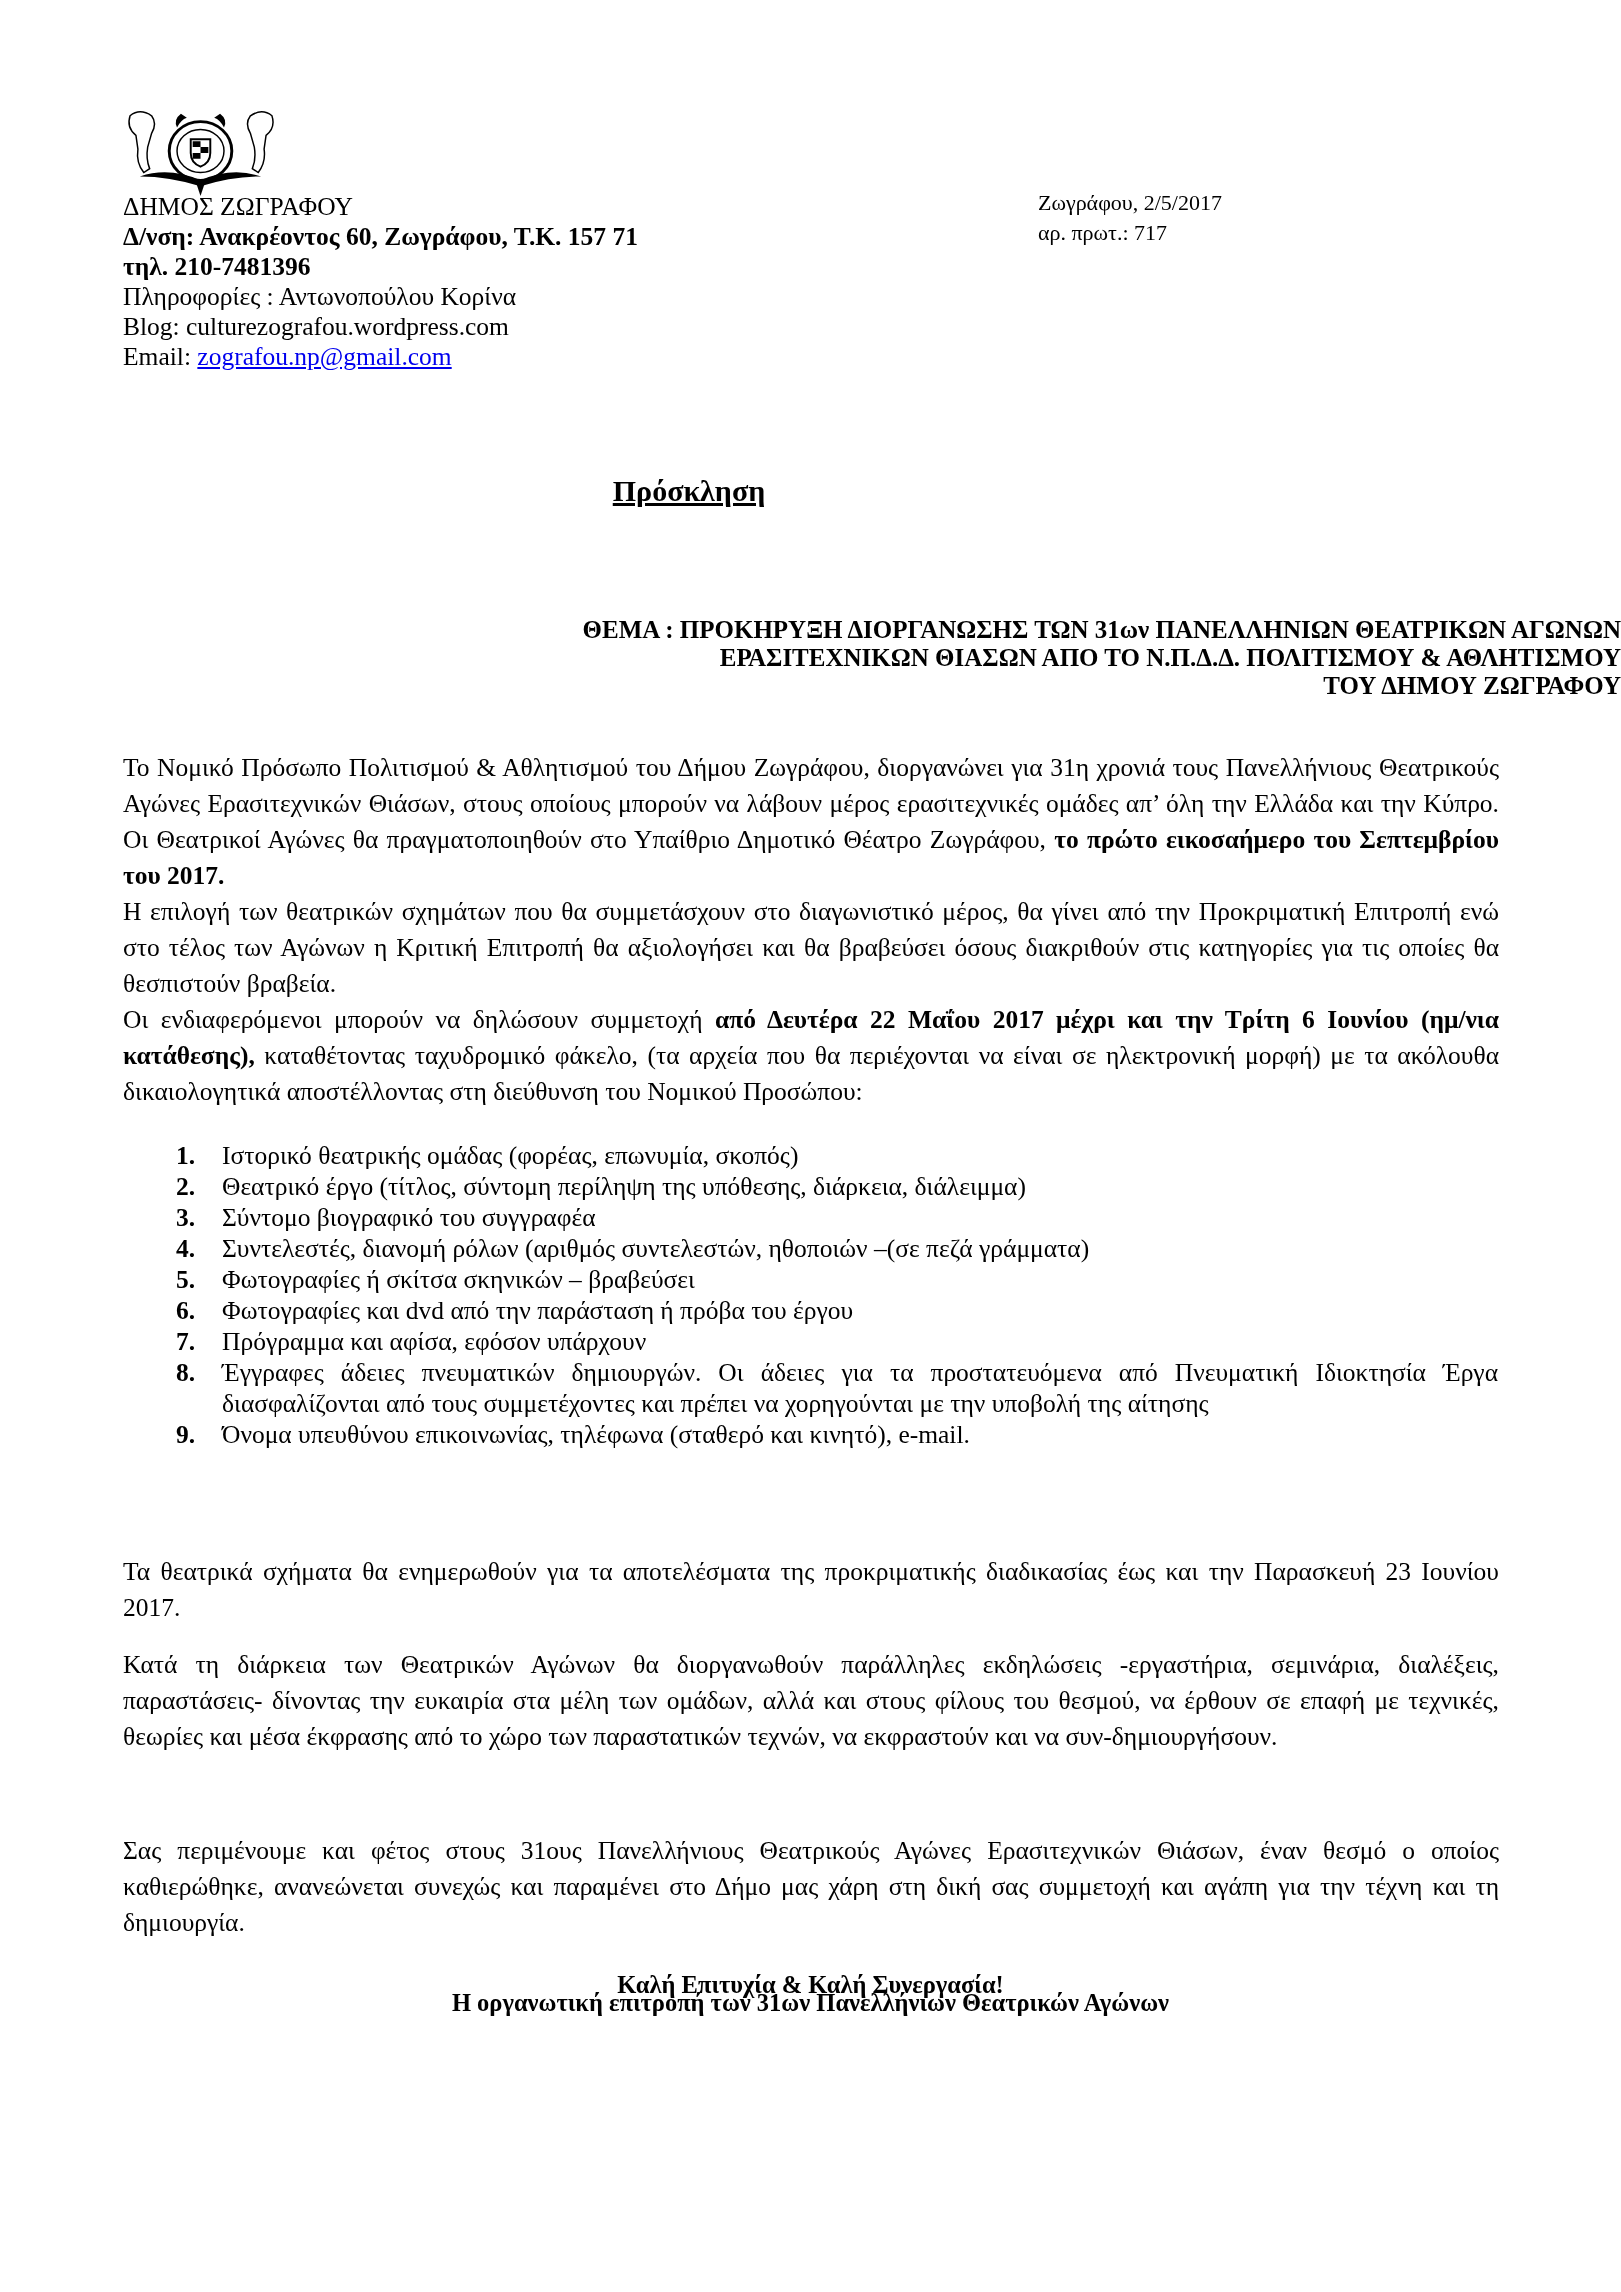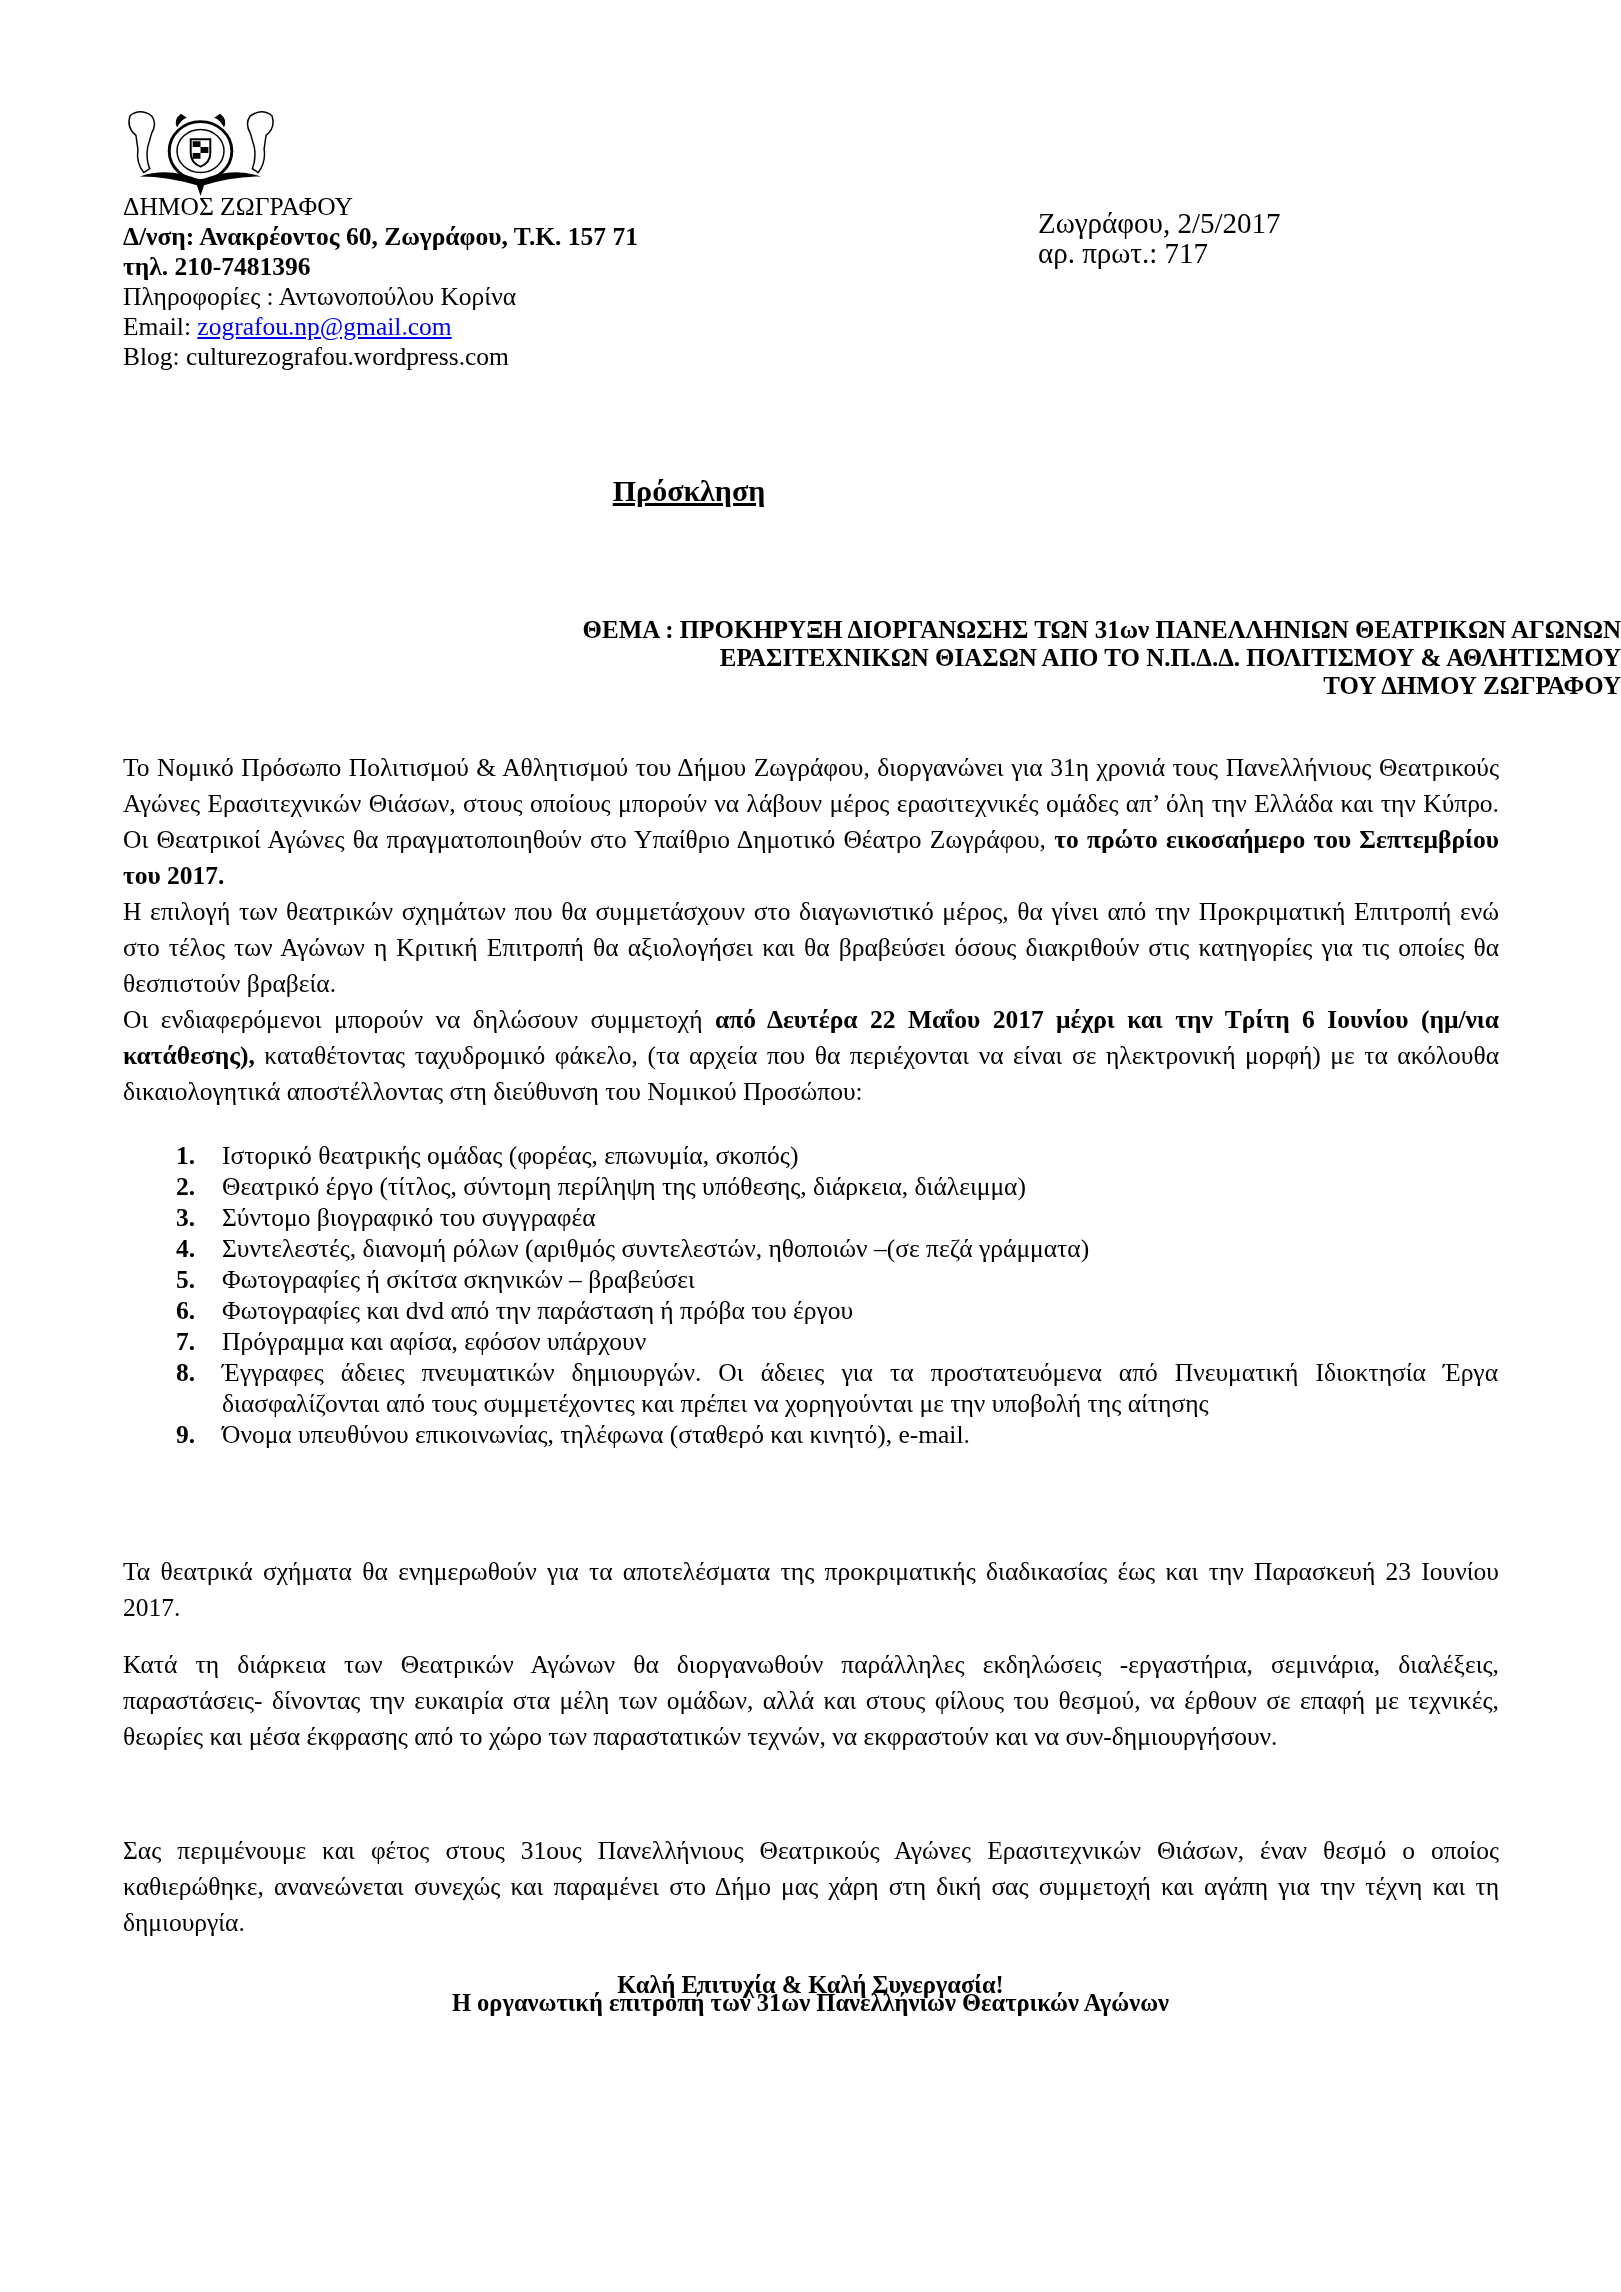--- a/index.html
+++ b/index.html
@@ -6,21 +6,21 @@
     body {
       width: 1621px; height: 2293px; position: relative; overflow: hidden;
       font-family: "Liberation Serif", "DejaVu Serif", serif;
       color: #000000;
     }
     .page { position: absolute; left: 0; top: 0; width: 1621px; height: 2293px; }
     .logo { position: absolute; left: 120px; top: 106px; width: 162px; height: 90px; }
     .sender { position: absolute; left: 123px; top: 192px; font-size: 25.5px; line-height: 30px; }
     .sender .bold { font-weight: bold; }
     .sender a { color: #0000ee; text-decoration: underline; }
-    .meta { position: absolute; left: 1038px; top: 208px; font-size: 29px; line-height: 30px; }
+    .meta { position: absolute; left: 1038px; top: 188px; font-size: 22px; line-height: 30px; }
     .title {
       position: absolute; left: 0; width: 1378px; top: 473px; text-align: center;
       font-size: 30px; font-weight: bold; text-decoration: underline; line-height: 35px;
     }
     .recipients {
       position: absolute; left: 0; width: 1621px; top: 554px; text-align: center;
       font-size: 22.5px; font-weight: bold; line-height: 27.4px;
     }
     .subject {
       position: absolute; left: 0; width: 1621px; top: 616px; text-align: right;
@@ -61,22 +61,22 @@
       <path d="M20 72 q30 -10 62 4 q32 -14 62 -4 q-30 0 -62 10 q-32 -10 -62 -10 z"></path>
       <path d="M78 80 l4 12 l4 -12 z"></path>
     </g>
   </svg>
 
   <div class="sender">
     <div>ΔΗΜΟΣ  ΖΩΓΡΑΦΟΥ</div>
     <div class="bold">Δ/νση: Ανακρέοντος 60, Ζωγράφου, Τ.Κ. 157 71</div>
     <div class="bold">τηλ. 210-7481396</div>
     <div>Πληροφορίες : Αντωνοπούλου Κορίνα</div>
+    <div>Blog: culturezografou.wordpress.com</div>
     <div><span>Email: </span><a>zografou.np@gmail.com</a></div>
-    <div>Blog: culturezografou.wordpress.com</div>
   </div>
 
   <div class="meta">
     <div>Ζωγράφου, 2/5/2017</div>
     <div>αρ. πρωτ.: 717</div>
   </div>
 
   <div class="title">Πρόσκληση</div>
 
 

